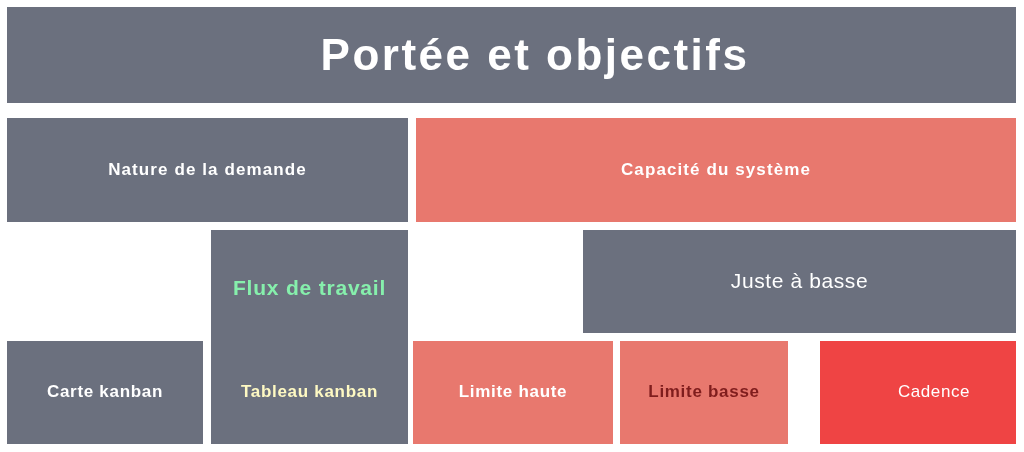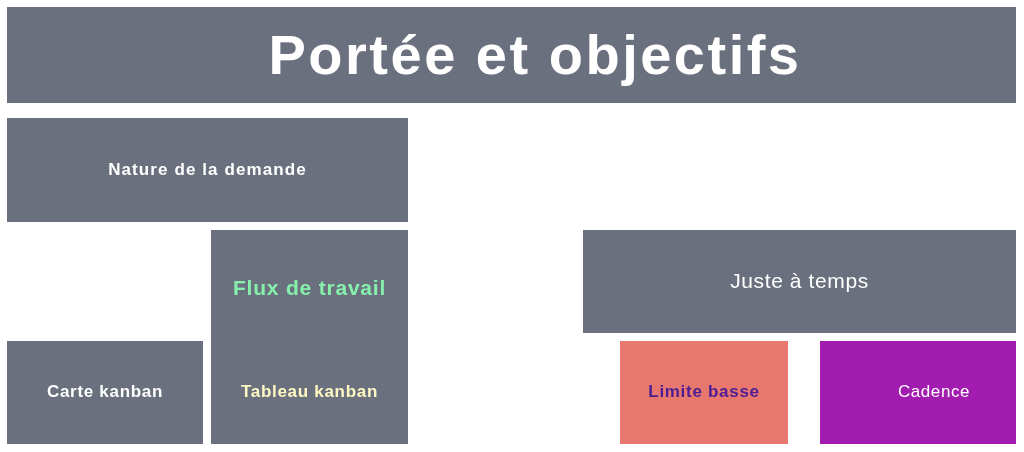--- a/index.html
+++ b/index.html
@@ -28,21 +28,21 @@
     text-align: center;
     color: #ffffff;
     box-sizing: border-box;
     line-height: 1.18;
     -webkit-font-smoothing: antialiased;
   }
   .cell.gray  { background: #6b707e; }
   .cell.red   { background: #e8786e; }
 
   .cell.header {
-    font-size: 56px;
+    font-size: 44px;
     font-weight: 700;
     letter-spacing: 2.5px;
     padding-left: 47px;
   }
   .cell.tier1 {
     font-size: 17px;
     font-weight: 700;
     letter-spacing: 1.1px;
   }
   .cell.tier2 {
@@ -74,41 +74,47 @@
 <div id="diagram" style="background: rgb(255, 255, 255);">
 
   <div class="cell gray header" style="left: 7px; top: 7px; width: 1009px; height: 96px; background: rgb(107, 112, 126); color: rgb(255, 255, 255);">
     <span class="label">Portée et objectifs</span>
   </div>
 
   <div class="cell gray tier1" style="left: 7px; top: 118px; width: 401px; height: 104px; background: rgb(107, 112, 126); color: rgb(255, 255, 255);">
     <span class="label">Nature de la demande</span>
   </div>
 
+  <div class="cell red tier1 light" style="left: 416px; top: 118px; width: 600px; height: 104px; background: rgb(232, 120, 110); color: rgb(255, 255, 255);">
+    <span class="label">Capacité du système</span>
+  </div>
 
 
   <div class="cell gray tier2" style="left: 211px; top: 230px; width: 197px; height: 117px; background: rgb(107, 112, 126); color: #86efac;">
     <span class="label">Flux de travail</span>
   </div>
 
 
   <div class="cell gray tier2 light" style="left: 583px; top: 230px; width: 433px; height: 103px; background: rgb(107, 112, 126); color: rgb(255, 255, 255);">
-    <span class="label">Juste à temps</span>
+    <span class="label">Juste à basse</span>
   </div>
 
   <div class="cell gray tier3" style="left: 7px; top: 341px; width: 196px; height: 103px; background: rgb(107, 112, 126); color: rgb(255, 255, 255);">
     <span class="label">Carte kanban</span>
   </div>
 
   <div class="cell gray tier3" style="left: 211px; top: 341px; width: 197px; height: 103px; background: rgb(107, 112, 126); color: #fef9c3;">
     <span class="label">Tableau kanban</span>
   </div>
 
+  <div class="cell red tier3" style="left: 413px; top: 341px; width: 200px; height: 103px; background: rgb(232, 120, 110); color: rgb(255, 255, 255);">
+    <span class="label">Limite haute</span>
+  </div>
 
-  <div class="cell red tier3" style="left: 620px; top: 341px; width: 168px; height: 103px; background: rgb(232, 120, 110); color: #4c1d95;">
+  <div class="cell red tier3" style="left: 620px; top: 341px; width: 168px; height: 103px; background: rgb(232, 120, 110); color: #7f1d1d;">
     <span class="label">Limite basse</span>
   </div>
 
-  <div class="cell gray tier3 light" style="left: 820px; top: 341px; width: 196px; height: 103px; background: #a21caf; color: rgb(255, 255, 255); padding-left: 32px;">
+  <div class="cell gray tier3 light" style="left: 820px; top: 341px; width: 196px; height: 103px; background: #ef4444; color: rgb(255, 255, 255); padding-left: 32px;">
     <span class="label">Cadence</span>
   </div>
 
 </div>
 
 </body></html>

